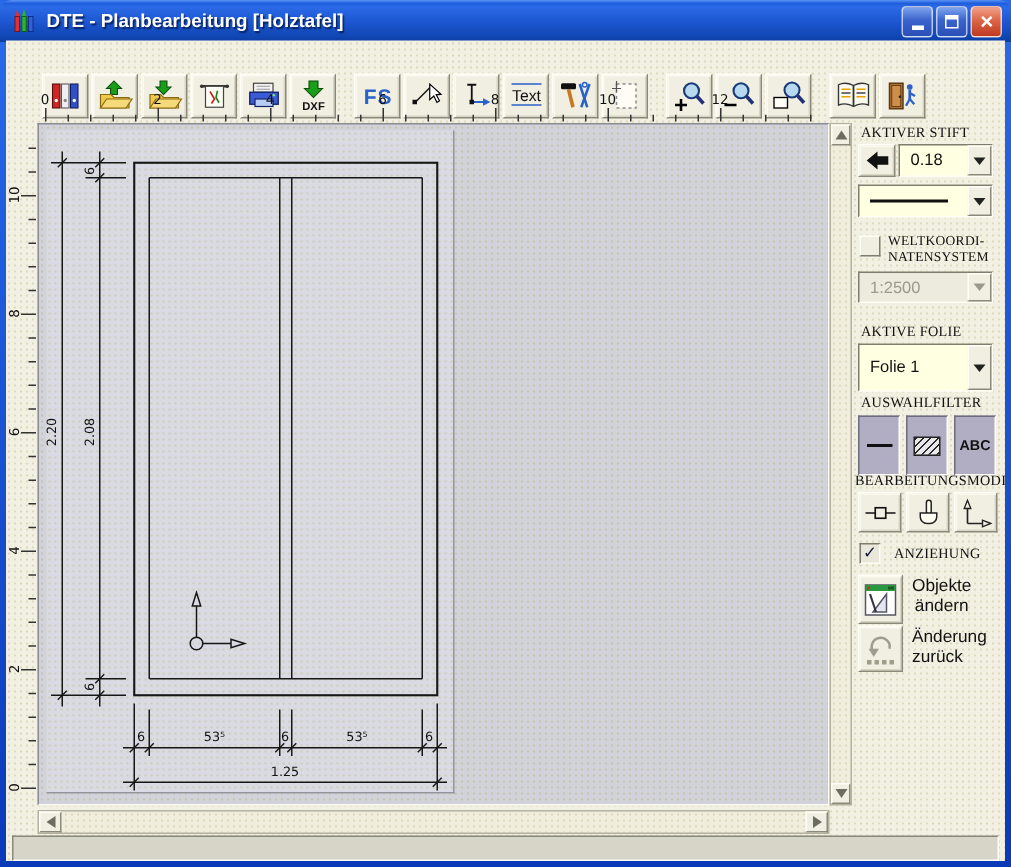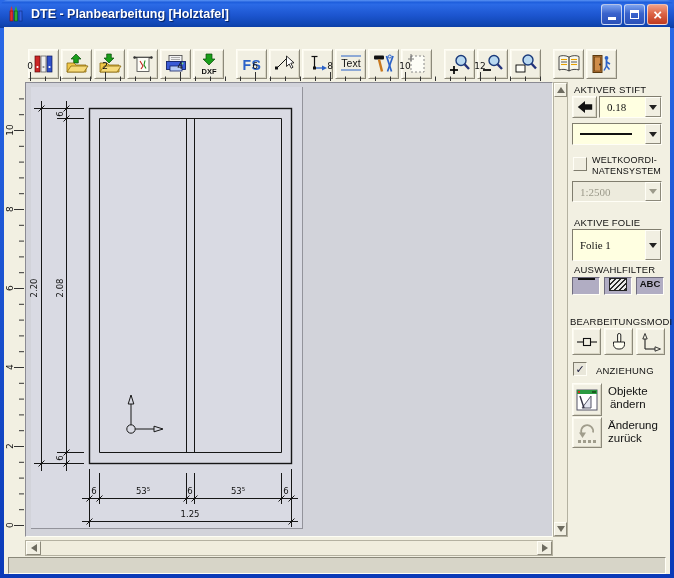--- a/index.html
+++ b/index.html
@@ -66,44 +66,44 @@
        display:flex;align-items:center;justify-content:center;}
   .vscroll .sbtn{width:13px;height:14px;left:0;}
   .hscroll .sbtn{width:15px;height:14px;top:0;}
   .tri{width:0;height:0;}
   .tri.up{border-left:4px solid transparent;border-right:4px solid transparent;border-bottom:6px solid #6e6c60;}
   .tri.down{border-left:4px solid transparent;border-right:4px solid transparent;border-top:6px solid #6e6c60;}
   .tri.left{border-top:4px solid transparent;border-bottom:4px solid transparent;border-right:6px solid #6e6c60;}
   .tri.right{border-top:4px solid transparent;border-bottom:4px solid transparent;border-left:6px solid #6e6c60;}
   
   .panel{position:absolute;left:564px;top:33px;width:102px;height:497px;}
-  .plabel{position:absolute;font-size:9.5px;letter-spacing:.2px;color:#101010;white-space:nowrap;}
+  .plabel{position:absolute;font-size:9.5px;letter-spacing:.2px;color:#101010;white-space:nowrap;font-family:Liberation Serif, serif;}
   .btn3d{position:absolute;background:#f1efe2;border:1px solid;
        border-color:#fffef6 #8c897a #8c897a #fffef6;
        box-shadow:inset 1px 1px 0 #fbf9ee, inset -1px -1px 0 #d8d5c4;
        display:flex;align-items:center;justify-content:center;}
   .combo{position:absolute;display:flex;background:#ffffe1;border:1px solid;
        border-color:#807d6e #fffef6 #fffef6 #807d6e;}
-  .combo .cval{flex:1;display:flex;align-items:center;padding-left:7px;font-size:11px;font-family:Liberation Serif, serif;}
+  .combo .cval{flex:1;display:flex;align-items:center;padding-left:7px;font-size:11px;}
   .combo .db{width:16px;background:#f1efe2;border:1px solid;
        border-color:#fffef6 #8c897a #8c897a #fffef6;
        display:flex;align-items:center;justify-content:center;}
   .tri.dd{border-left:4px solid transparent;border-right:4px solid transparent;border-top:5px solid #222;}
   .combo.disabled{background:#edebdd;}
   .combo.disabled .cval{color:#9c9a8b;}
   .combo.disabled .tri.dd{border-top-color:#9c9a8b;}
   .line-swatch{width:52px;height:2px;background:#111;margin-left:7px;align-self:center;}
   .chk{position:absolute;width:14px;height:14px;background:#f0eee1;border:1px solid;
        border-color:#fffef6 #807d6e #807d6e #fffef6;}
   .chk.checked{border-color:#807d6e #fffef6 #fffef6 #807d6e;background:#e9e7da;
        display:flex;align-items:center;justify-content:center;
        font-size:11px;font-weight:bold;color:#16163a;line-height:1;}
-  .fbtn{position:absolute;width:28px;height:18px;background:#b1adc3;border:1px solid;
+  .fbtn{position:absolute;width:28px;height:40px;background:#b1adc3;border:1px solid;
        border-color:#6f6c7e #fffef6 #fffef6 #6f6c7e;
-       display:flex;justify-content:center;}
+       display:flex;align-items:center;justify-content:center;}
   .hatch{width:18px;height:13px;border:1px solid #222;
        background:repeating-linear-gradient(135deg,#2a2a2a 0 1px,#e9e9e9 1px 3.5px);}
   .hline{width:17px;height:2px;background:#111;}
   .abc{font-size:9.5px;font-weight:bold;color:#111;}
   .mbtn{position:absolute;width:29px;height:27px;}
   .cap{position:absolute;font-size:11.5px;line-height:13px;color:#111;}
   
   .statusbar{position:absolute;left:4px;top:530px;width:658px;height:17px;
        background:#d7d5c8;border:1px solid;border-color:#8a887a #fffef6 #fffef6 #8a887a;}
 </style>

